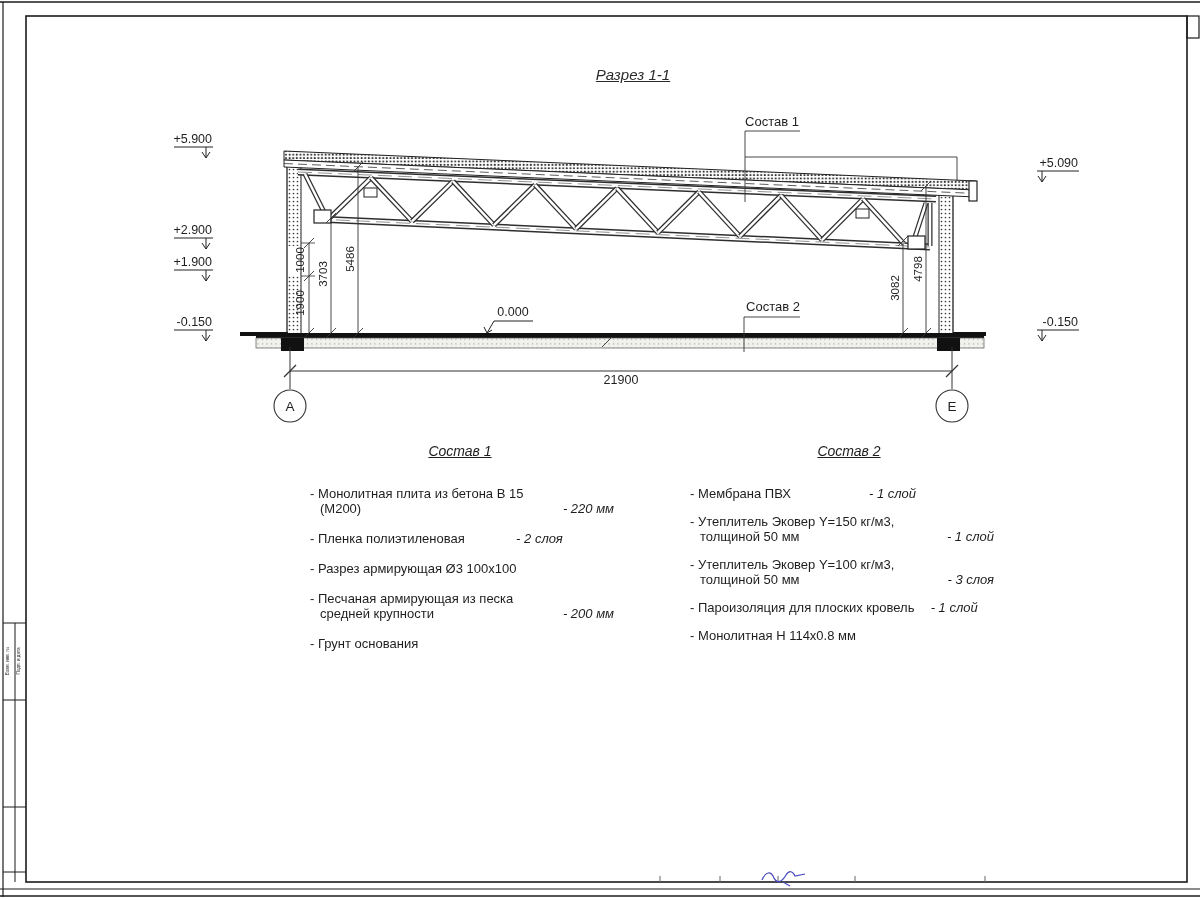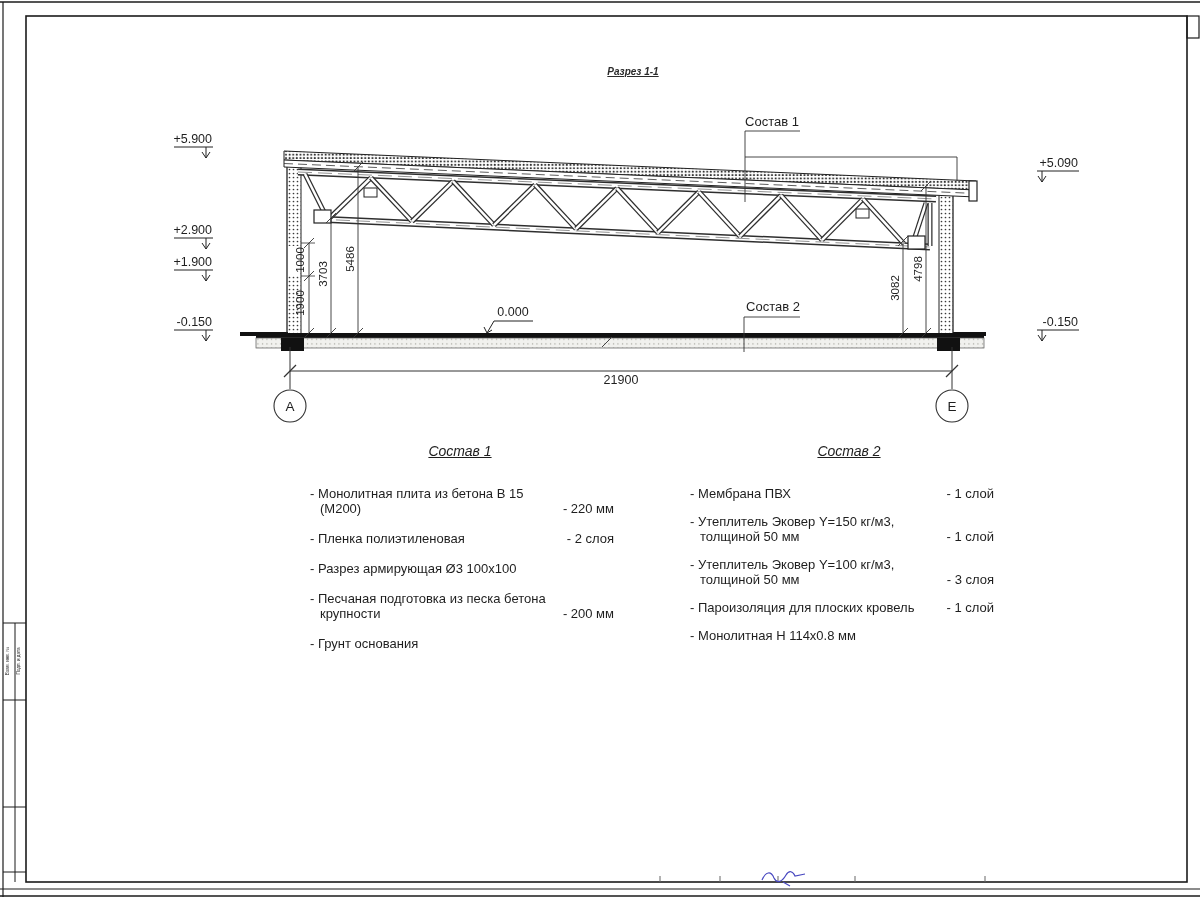--- a/index.html
+++ b/index.html
@@ -1,27 +1,27 @@
 <!DOCTYPE html>
 <html><head>
 <meta charset="utf-8">
 <style>
   html,body{margin:0;padding:0;background:#e8e8e8;}
   .page{position:relative;width:1200px;height:900px;background:#ffffff;overflow:hidden;
         font-family:"Liberation Sans", sans-serif;color:#1f1f1f;}
   svg{position:absolute;left:0;top:0;}
   .abs{position:absolute;}
-  .title{font-size:10px;font-style:italic;text-decoration:underline;color:#2b2b2b;text-align:center;font-weight:bold;}
+  .title{font-size:15px;font-style:italic;text-decoration:underline;color:#2b2b2b;text-align:center;}
   .comp{width:330px;font-size:13px;line-height:15px;color:#1e1e1e;}
   .comp-heading{font-size:14px;font-style:italic;margin-bottom:27px;}
   .comp-heading span{text-decoration:underline;}
   .comp-item{display:flex;align-items:flex-end;margin-bottom:15px;margin-left:26px;}
   .comp2 .comp-item{margin-bottom:13px;}
   .comp-item .nm{flex:0 1 auto;max-width:248px;padding-left:10px;text-indent:-10px;}
-  .comp-item .val{flex:1 0 auto;text-align:right;white-space:nowrap;}
+  .comp-item .val{flex:1 0 auto;text-align:center;white-space:nowrap;font-style:italic;}
   .c1h{text-align:center;padding-left:22px;}
   .c2h{text-align:center;padding-left:40px;}
 </style>
 </head>
 <body>
 
 <div class="page">
 
   <svg width="1200" height="900" viewBox="0 0 1200 900">
     <defs>
@@ -262,21 +262,21 @@
     </div>
     <div class="comp-item">
       <span class="nm">- Пленка полиэтиленовая</span>
       <span class="val">- 2 слоя</span>
     </div>
     <div class="comp-item">
       <span class="nm">- Разрез армирующая Ø3 100х100</span>
       <span class="val"></span>
     </div>
     <div class="comp-item">
-      <span class="nm">- Песчаная подготовка из песка бетона крупности</span>
+      <span class="nm">- Песчаная армирующая из песка средней крупности</span>
       <span class="val">- 200 мм</span>
     </div>
     <div class="comp-item">
       <span class="nm">- Грунт основания</span>
       <span class="val"></span>
     </div>
   </div>
 
   <div class="abs comp comp2" style="left:664px;top:444px;">
     <div class="comp-heading c2h">

